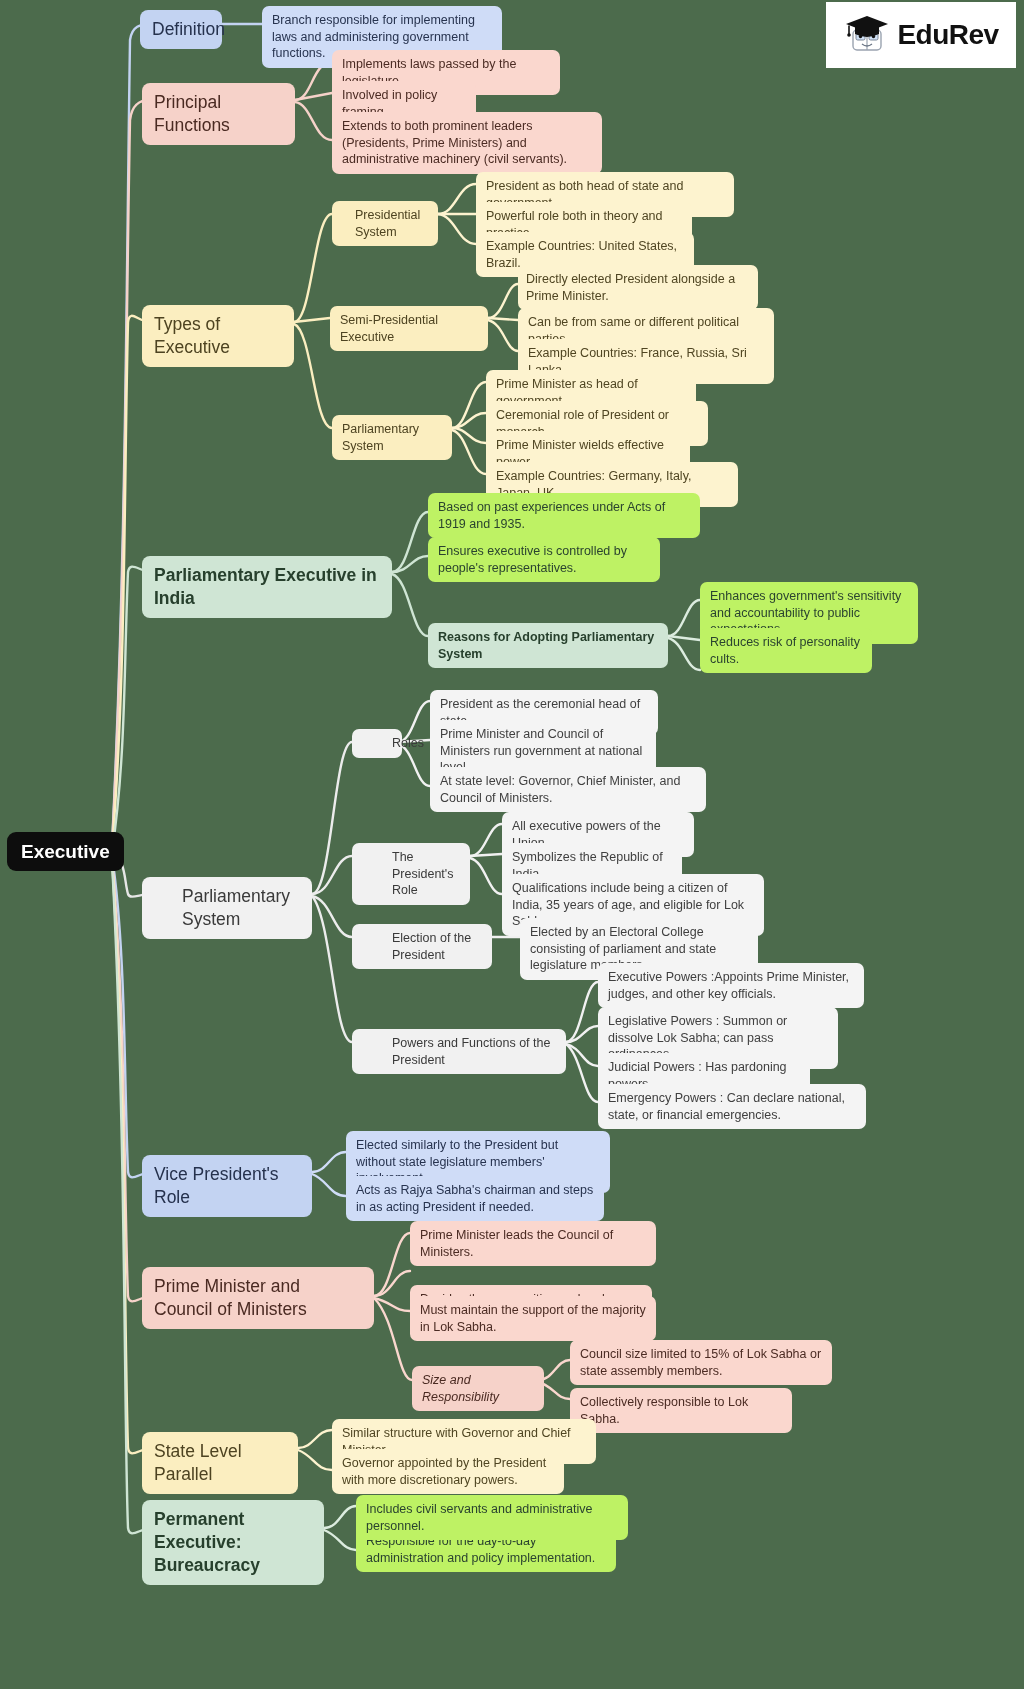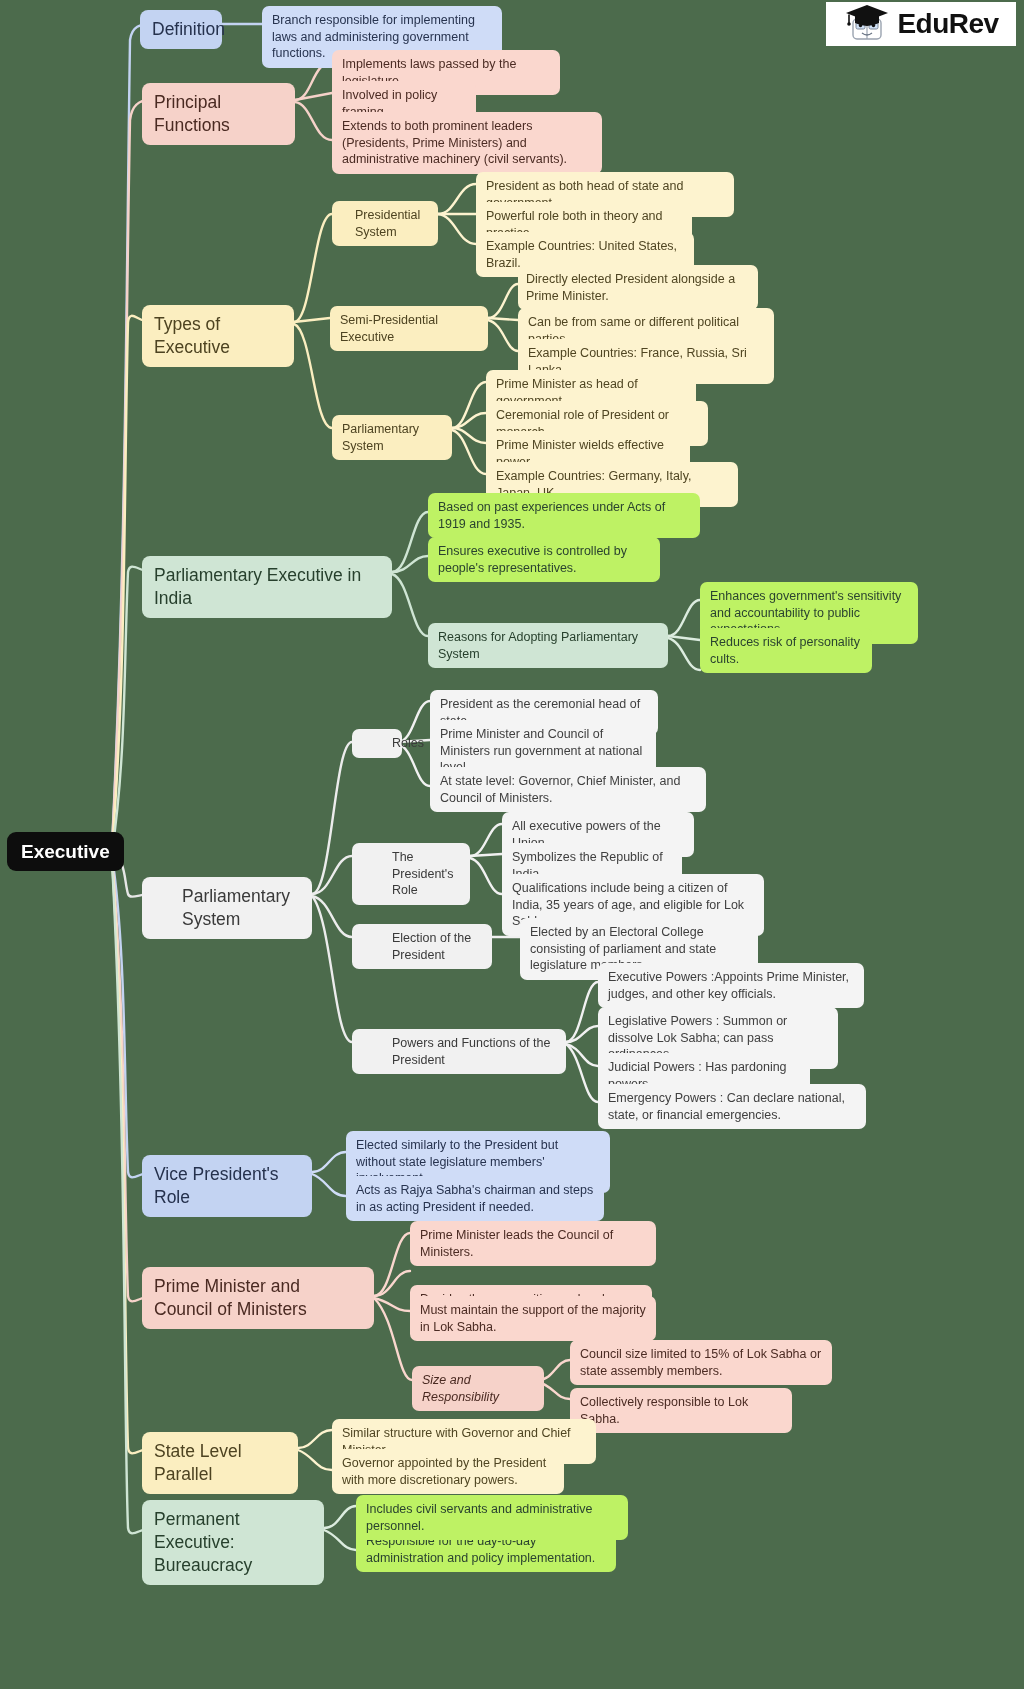--- a/index.html
+++ b/index.html
@@ -35,29 +35,29 @@
   
   .leaf{font-size:12.5px;padding:6px 10px;border-radius:7px;}
 
   
   .c-blue-1{background:#c3d3f2;color:#25314d;}
   .c-blue-2{background:#cfdcf7;color:#27334f;}
   .c-pink-1{background:#f6d2c9;color:#4a2a22;}
   .c-pink-2{background:#fad7ce;color:#4b2b23;}
   .c-yellow-1{background:#fbeec0;color:#4d4321;}
   .c-yellow-2{background:#fdf3cf;color:#4f4522;}
-  .c-green-1{background:#cfe5d4;color:#27402d;}
+  .c-green-1{background:#cfe5d4;color:#27402d;font-weight:bold;}
   .c-green-2{background:#bef264;color:#2a432f;}
   .c-grey-1{background:#f1f1f1;color:#3a3a3a;padding-left:40px;}
   .c-grey-2{background:#f4f4f4;color:#404040;}
 
   
   .logo{
     position:absolute;right:8px;top:2px;
-    width:190px;height:44px;background:#ffffff;
+    width:190px;height:66px;background:#ffffff;
     display:flex;align-items:center;justify-content:center;gap:6px;
   }
   .logo .mark{width:48px;height:44px;flex:0 0 auto;}
   .logo .wordmark{
     font-size:28px;font-weight:bold;letter-spacing:-0.5px;color:#111;
     font-family:"Liberation Sans","DejaVu Sans",sans-serif;
   }
 </style>
 </head>
 <body>

